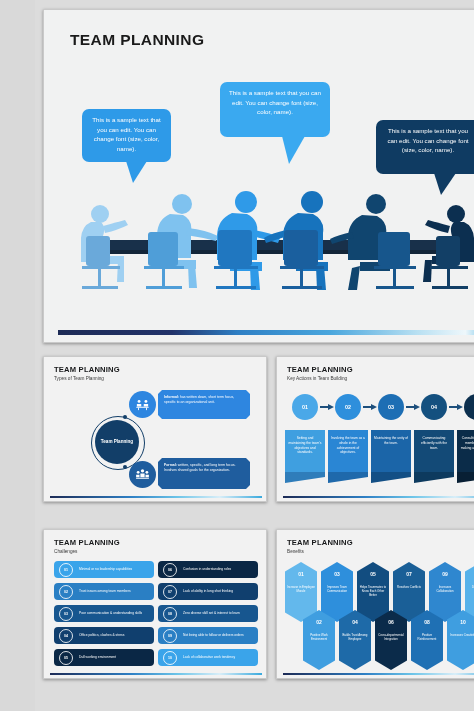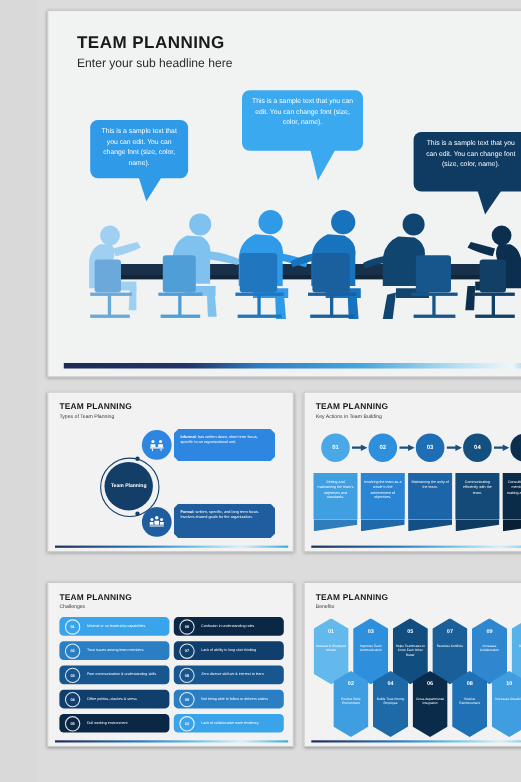--- a/index.html
+++ b/index.html
@@ -96,21 +96,20 @@
 </style>
 </head>
 <body>
 
 <div class="page">
 
   <div class="slide" id="hero">
     <div class="hero-pad">
 
       <div class="hero-title">TEAM PLANNING</div>
-      <div class="hero-sub">Enter your sub headline here</div>
 
       <div class="bubble" id="b1">
         <span>This is a sample text that you can edit. You can change font (size, color, name).</span>
         <span class="tail"></span>
       </div>
       <div class="bubble" id="b2">
         <span>This is a sample text that you can edit. You can change font (size, color, name).</span>
         <span class="tail"></span>
       </div>
       <div class="bubble" id="b3">

